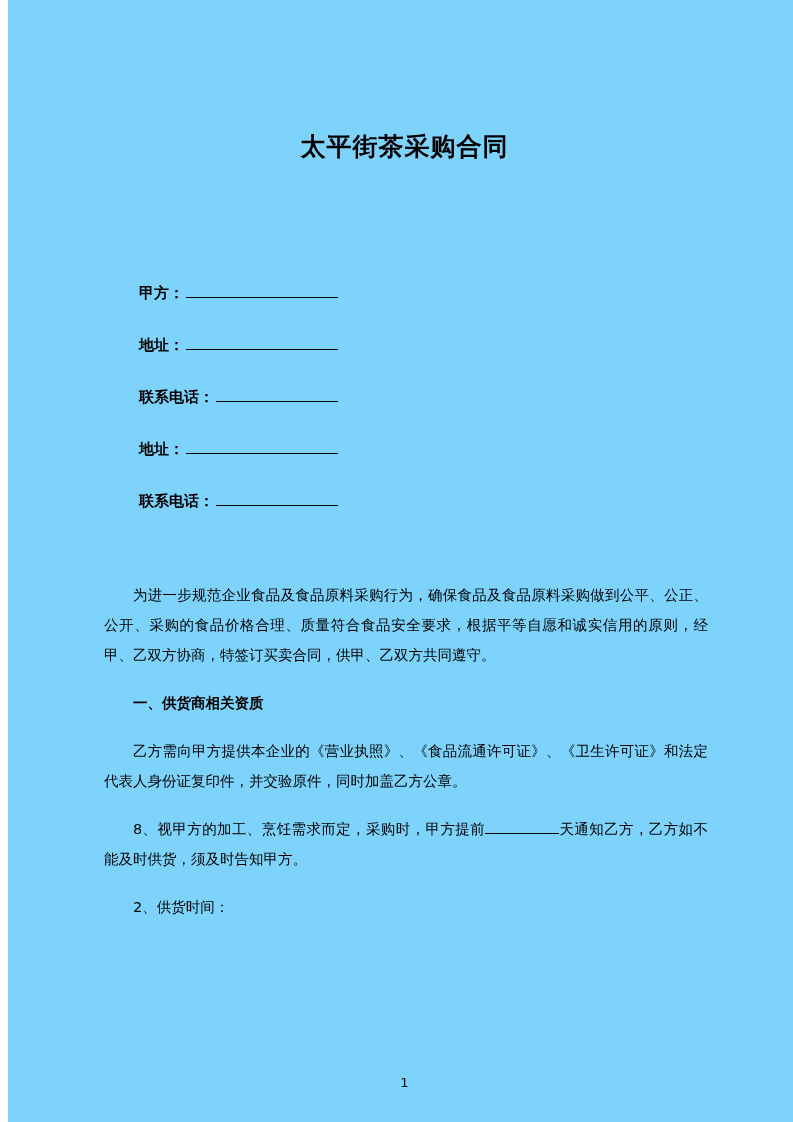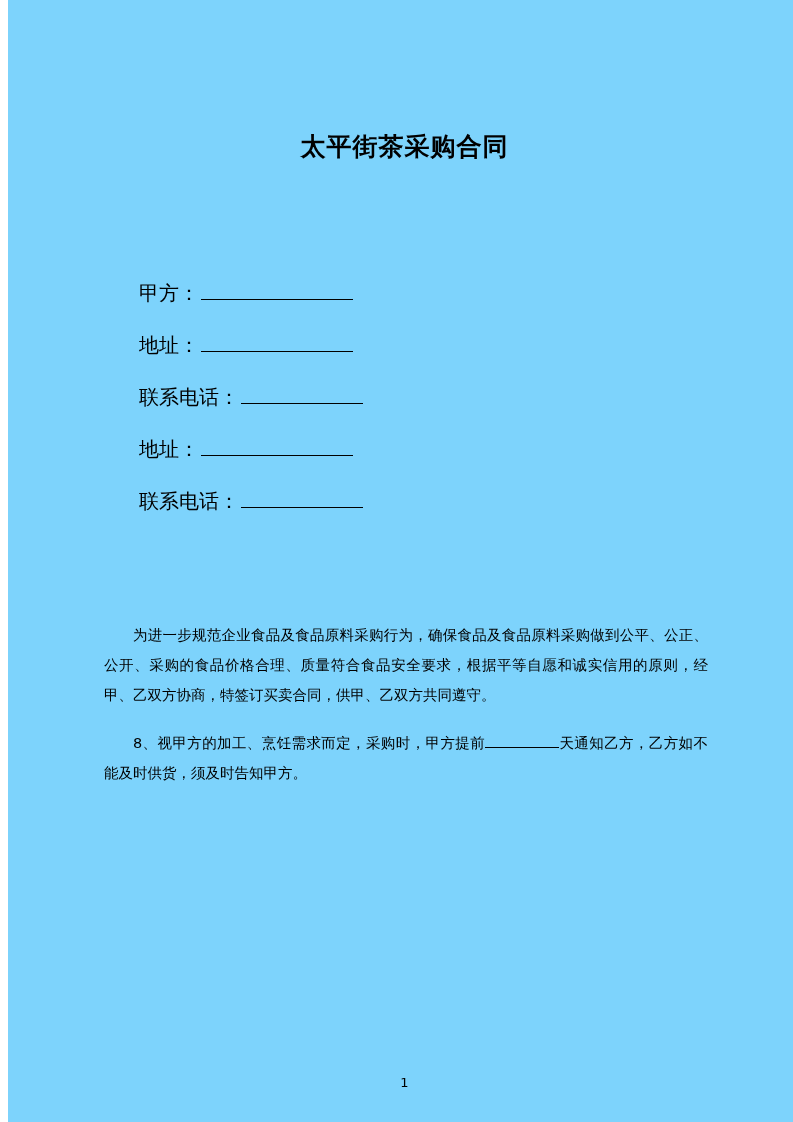--- a/index.html
+++ b/index.html
@@ -30,22 +30,22 @@
     font-weight: bold;
     letter-spacing: 1px;
   }
   .fields {
     position: absolute;
     top: 283px;
     left: 131px;
     width: 560px;
   }
   .field-row {
-    font-size: 20px;
-    font-weight: normal;
+    font-size: 15px;
+    font-weight: bold;
     margin-bottom: 32px;
     line-height: 20px;
     white-space: nowrap;
   }
   .field-label {
     display: inline-block;
   }
   .blank {
     display: inline-block;
     border-bottom: 1px solid #000;
@@ -53,21 +53,21 @@
     vertical-align: baseline;
     margin-left: 2px;
   }
   .blank.long { width: 152px; }
   .blank.short { width: 122px; }
 
   .body-text {
     position: absolute;
     left: 96px;
     width: 604px;
-    top: 620px;
+    top: 580px;
     font-size: 14.5px;
     line-height: 30px;
   }
   .para {
     margin: 0 0 18px 0;
     text-align: justify;
     text-justify: inter-ideograph;
   }
   .para.indent {
     text-indent: 29px;
@@ -121,23 +121,26 @@
     <div class="field-row">
       <span class="field-label">联系电话：</span><span class="blank short"></span>
     </div>
 
   </div>
 
   <div class="body-text">
 
     <p class="para indent">为进一步规范企业食品及食品原料采购行为，确保食品及食品原料采购做到公平、公正、公开、采购的食品价格合理、质量符合食品安全要求，根据平等自愿和诚实信用的原则，经甲、乙双方协商，特签订买卖合同，供甲、乙双方共同遵守。</p>
 
+    <p class="heading">一、供货商相关资质</p>
 
+    <p class="para indent">乙方需向甲方提供本企业的《营业执照》、《食品流通许可证》、《卫生许可证》和法定代表人身份证复印件，并交验原件，同时加盖乙方公章。</p>
 
 
     <p class="para indent"><span>8、视甲方的加工、烹饪需求而定，采购时，甲方提前</span><span class="inline-blank"></span><span>天通知乙方，乙方如不能及时供货，须及时告知甲方。</span></p>
 
+    <p class="para indent">2、供货时间：</p>
 
   </div>
 
   <div class="page-number">1</div>
 
 </div>
 
 </body></html>

